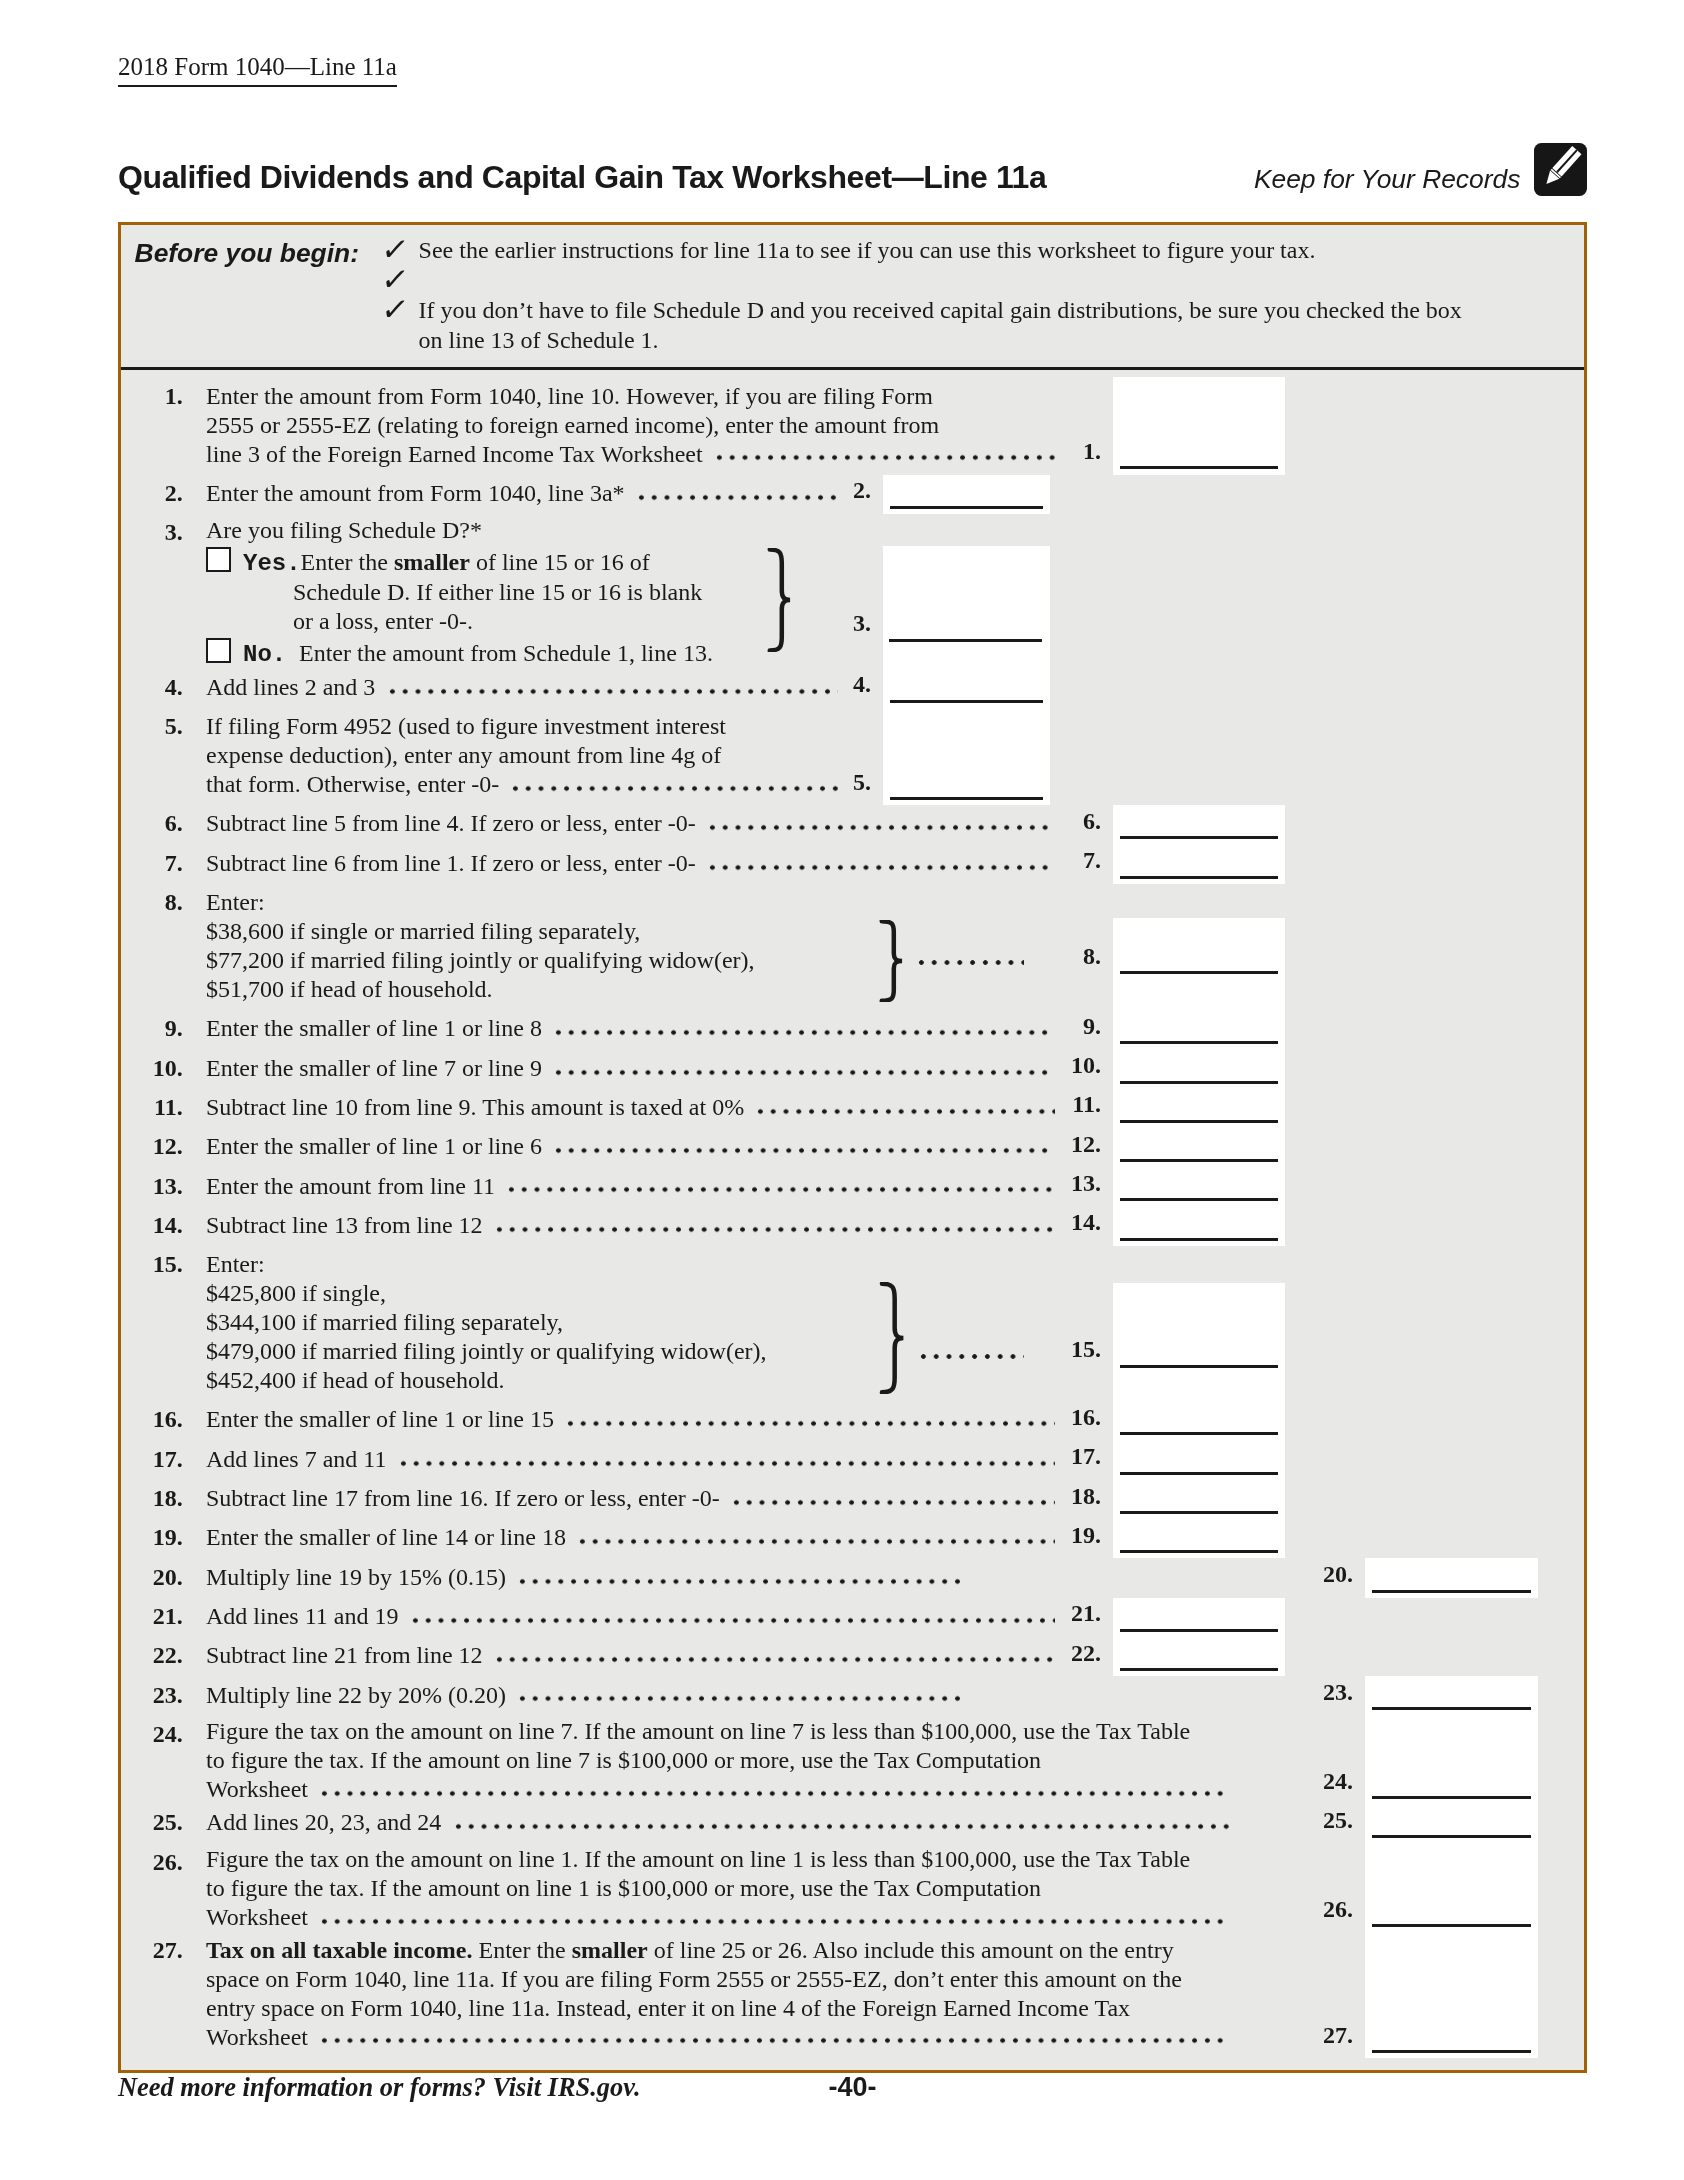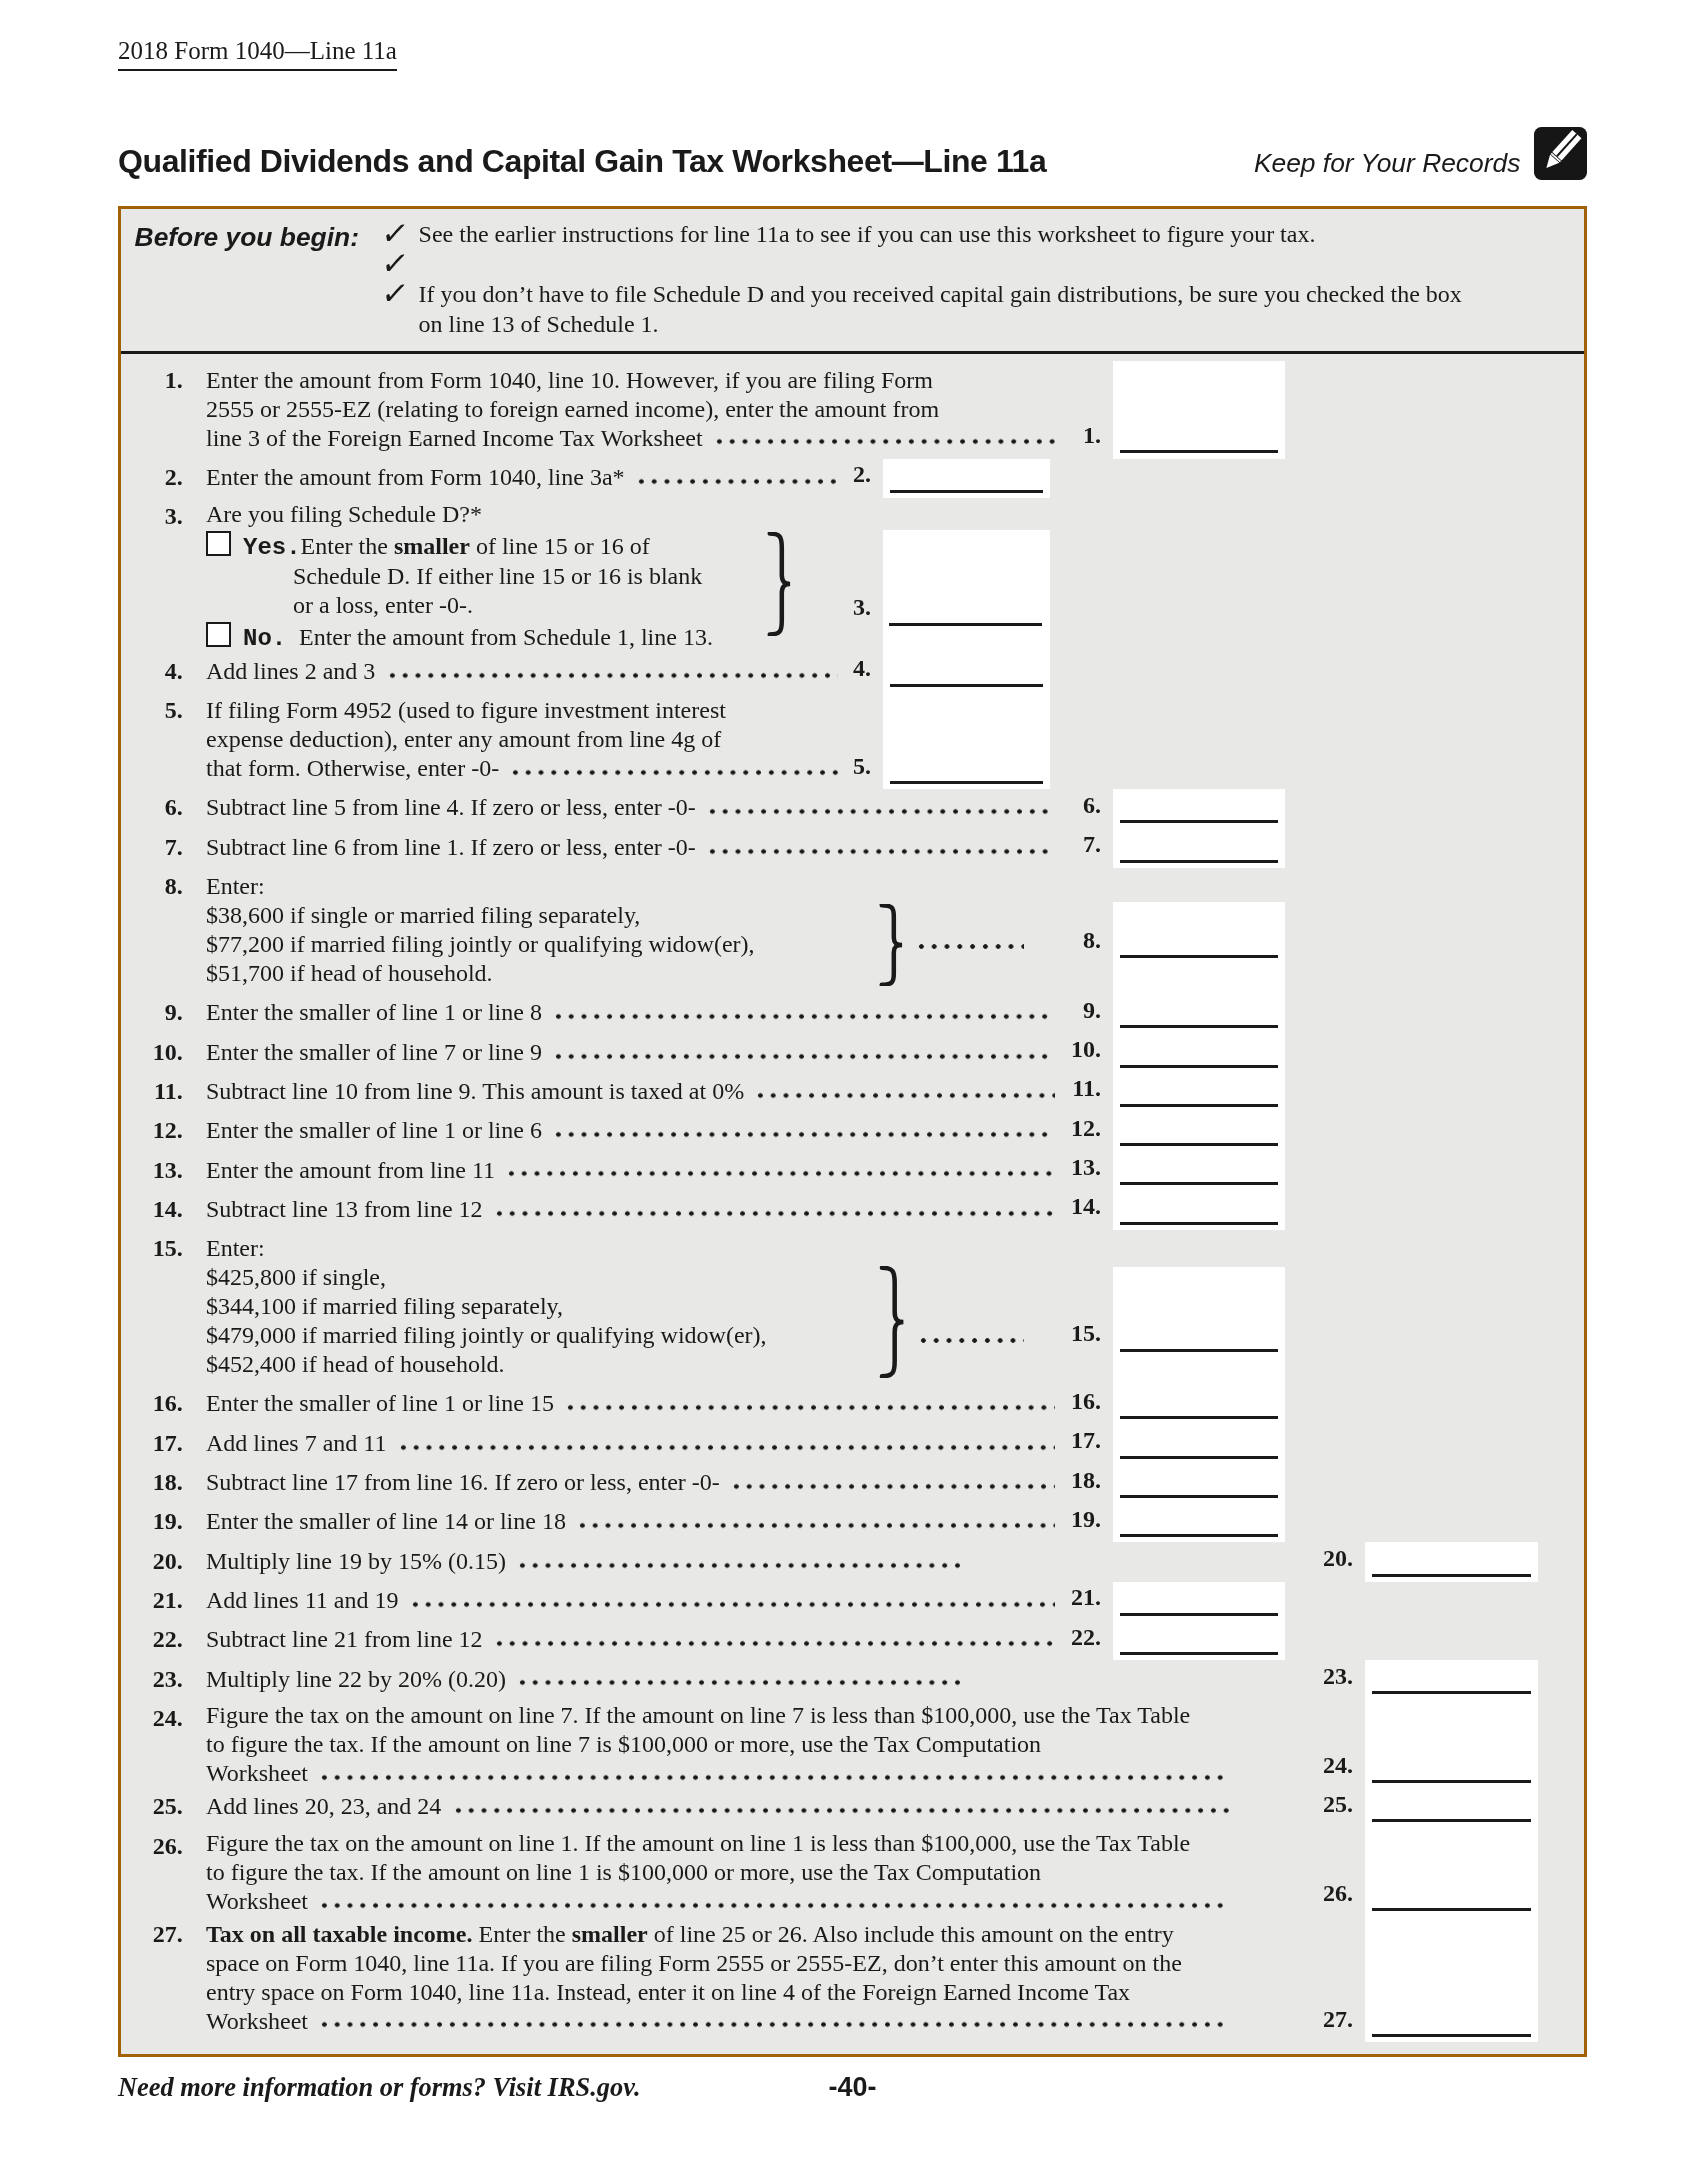--- a/index.html
+++ b/index.html
@@ -1,17 +1,17 @@
 <!DOCTYPE html>
 <html style="font-size:13.6px"><head>
 <meta charset="utf-8">
 <style>
   html,body{margin:0;padding:0;background:#888;}
   .page{position:relative;width:1685px;height:2181px;background:#ffffff;color:#1a1a1a;overflow:hidden;}
-  .inner{position:absolute;left:118px;top:0;width:1469px;}
+  .inner{position:absolute;left:118px;top:16px;width:1469px;}
 
   
   .formref{display:inline-block;margin-top:36px;font:25px/29px "Liberation Serif", serif;border-bottom:2.1px solid #1a1a1a;padding-bottom:4.3px;}
   .titlebar{display:flex;align-items:flex-end;margin-top:56px;margin-bottom:26px;}
   .title{flex:0 0 auto;font:bold 32px/37px "Liberation Sans", sans-serif;letter-spacing:-0.4px;}
   .keep{flex:1 1 auto;text-align:right;font:italic 26.4px/31px "Liberation Sans", sans-serif;padding-right:13.6px;padding-bottom:1.7px;}
   .pencil{flex:0 0 auto;width:53px;height:53px;}
 
   
   .worksheet{border:3px solid #a16207;background:#e8e8e6;}

